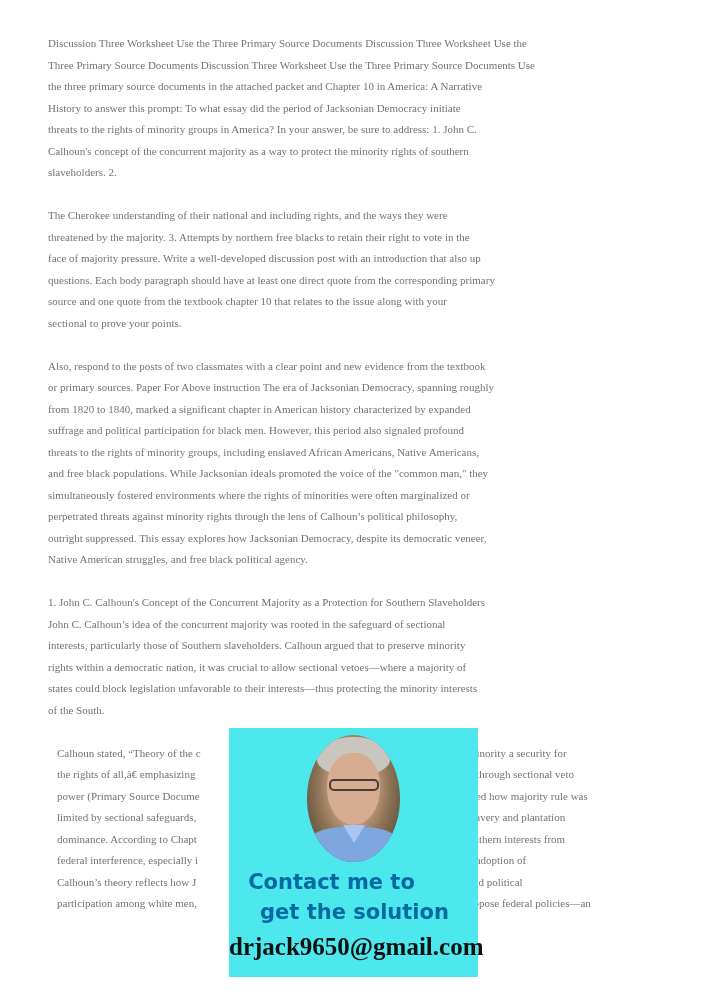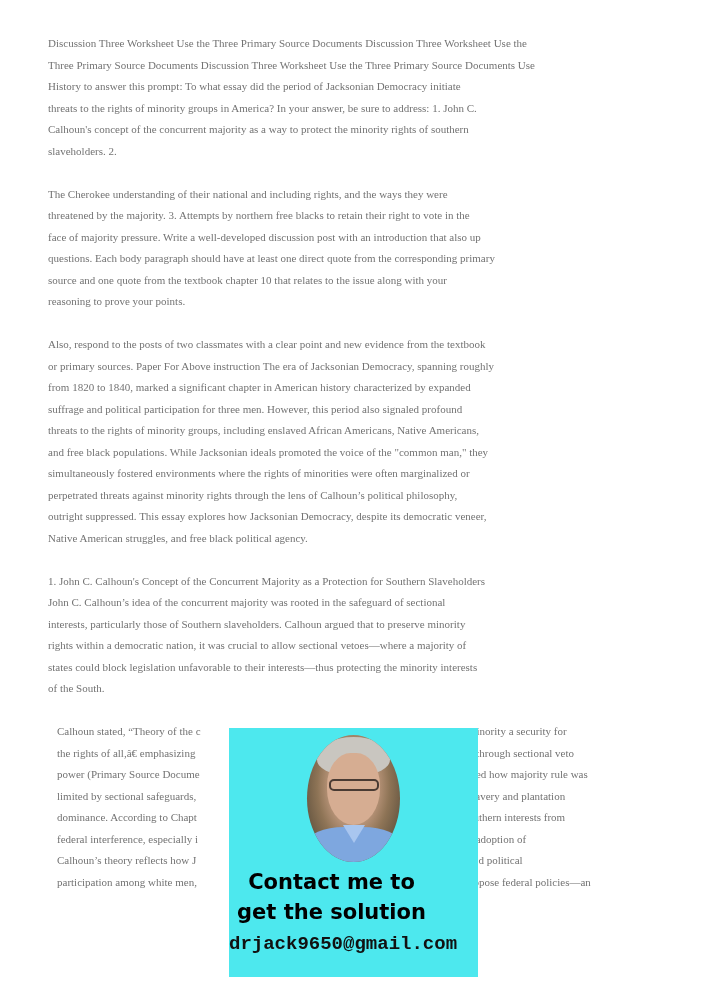--- a/index.html
+++ b/index.html
@@ -25,60 +25,61 @@
     overflow: hidden;
     background: radial-gradient(ellipse at 50% 40%, #d9b79e 0%, #c79f85 30%, #8e7456 55%, #6b5a44 75%);
   }
   .photo .hair { position: absolute; left: 10px; top: 2px; width: 73px; height: 38px; border-radius: 50% 50% 40% 40%; background: #c9c6c0; }
   .photo .face { position: absolute; left: 20px; top: 18px; width: 53px; height: 72px; border-radius: 45% 45% 50% 50%; background: #d6ad92; }
   .photo .glasses { position: absolute; left: 22px; top: 44px; width: 50px; height: 12px; border: 2px solid #4a3b33; border-radius: 5px; box-sizing: border-box; }
   .photo .shirt { position: absolute; left: 0; top: 92px; width: 93px; height: 40px; background: #7ea7df; border-radius: 40% 40% 0 0; }
   .photo .collar { position: absolute; left: 36px; top: 90px; width: 22px; height: 18px; background: #a9c6ef; clip-path: polygon(0 0, 100% 0, 50% 100%); }
   .contact {
     position: absolute; left: 0; width: 205px; text-align: center;
-    font-family: "DejaVu Sans", sans-serif; font-weight: bold; color: #000000;
+    font-family: "DejaVu Sans", sans-serif; font-weight: bold; color: #0369a1;
     font-size: 21px; line-height: 30px;
   }
   .contact.l1 { top: 139px; }
-  .contact.l2 { top: 169px; }
+  .contact.l2 { top: 169px; margin-left: 23px; }
   .email {
     position: absolute; left: 0; top: 205px; width: 206px; text-align: center;
-    font-family: Liberation Mono, monospace; font-weight: bold;
-    font-size: 19px; color: #111;
+    font-family: Liberation Serif, serif; font-weight: bold;
+    font-size: 25px; color: #111;
   }
 </style>
 </head>
 <body>
 
 <div class="page">
   <div class="doc">
 
     <div class="para">
       <span class="line">Discussion Three Worksheet Use the Three Primary Source Documents Discussion Three Worksheet Use the</span>
       <span class="line">Three Primary Source Documents Discussion Three Worksheet Use the Three Primary Source Documents Use</span>
+      <span class="line">the three primary source documents in the attached packet and Chapter 10 in America: A Narrative</span>
       <span class="line">History to answer this prompt: To what essay did the period of Jacksonian Democracy initiate</span>
       <span class="line">threats to the rights of minority groups in America? In your answer, be sure to address: 1. John C.</span>
       <span class="line">Calhoun's concept of the concurrent majority as a way to protect the minority rights of southern</span>
       <span class="line">slaveholders. 2.</span>
     </div>
 
     <div class="para">
       <span class="line">The Cherokee understanding of their national and including rights, and the ways they were</span>
       <span class="line">threatened by the majority. 3. Attempts by northern free blacks to retain their right to vote in the</span>
       <span class="line">face of majority pressure. Write a well-developed discussion post with an introduction that also up</span>
       <span class="line">questions. Each body paragraph should have at least one direct quote from the corresponding primary</span>
       <span class="line">source and one quote from the textbook chapter 10 that relates to the issue along with your</span>
-      <span class="line">reasoning to prove your points.</span>
+      <span class="line">sectional to prove your points.</span>
     </div>
 
     <div class="para">
       <span class="line">Also, respond to the posts of two classmates with a clear point and new evidence from the textbook</span>
       <span class="line">or primary sources. Paper For Above instruction The era of Jacksonian Democracy, spanning roughly</span>
       <span class="line">from 1820 to 1840, marked a significant chapter in American history characterized by expanded</span>
-      <span class="line">suffrage and political participation for three men. However, this period also signaled profound</span>
+      <span class="line">suffrage and political participation for black men. However, this period also signaled profound</span>
       <span class="line">threats to the rights of minority groups, including enslaved African Americans, Native Americans,</span>
       <span class="line">and free black populations. While Jacksonian ideals promoted the voice of the "common man," they</span>
       <span class="line">simultaneously fostered environments where the rights of minorities were often marginalized or</span>
       <span class="line">perpetrated threats against minority rights through the lens of Calhoun’s political philosophy,</span>
       <span class="line">outright suppressed. This essay explores how Jacksonian Democracy, despite its democratic veneer,</span>
       <span class="line">Native American struggles, and free black political agency.</span>
     </div>
 
     <div class="para">
       <span class="line">1. John C. Calhoun's Concept of the Concurrent Majority as a Protection for Southern Slaveholders</span>

